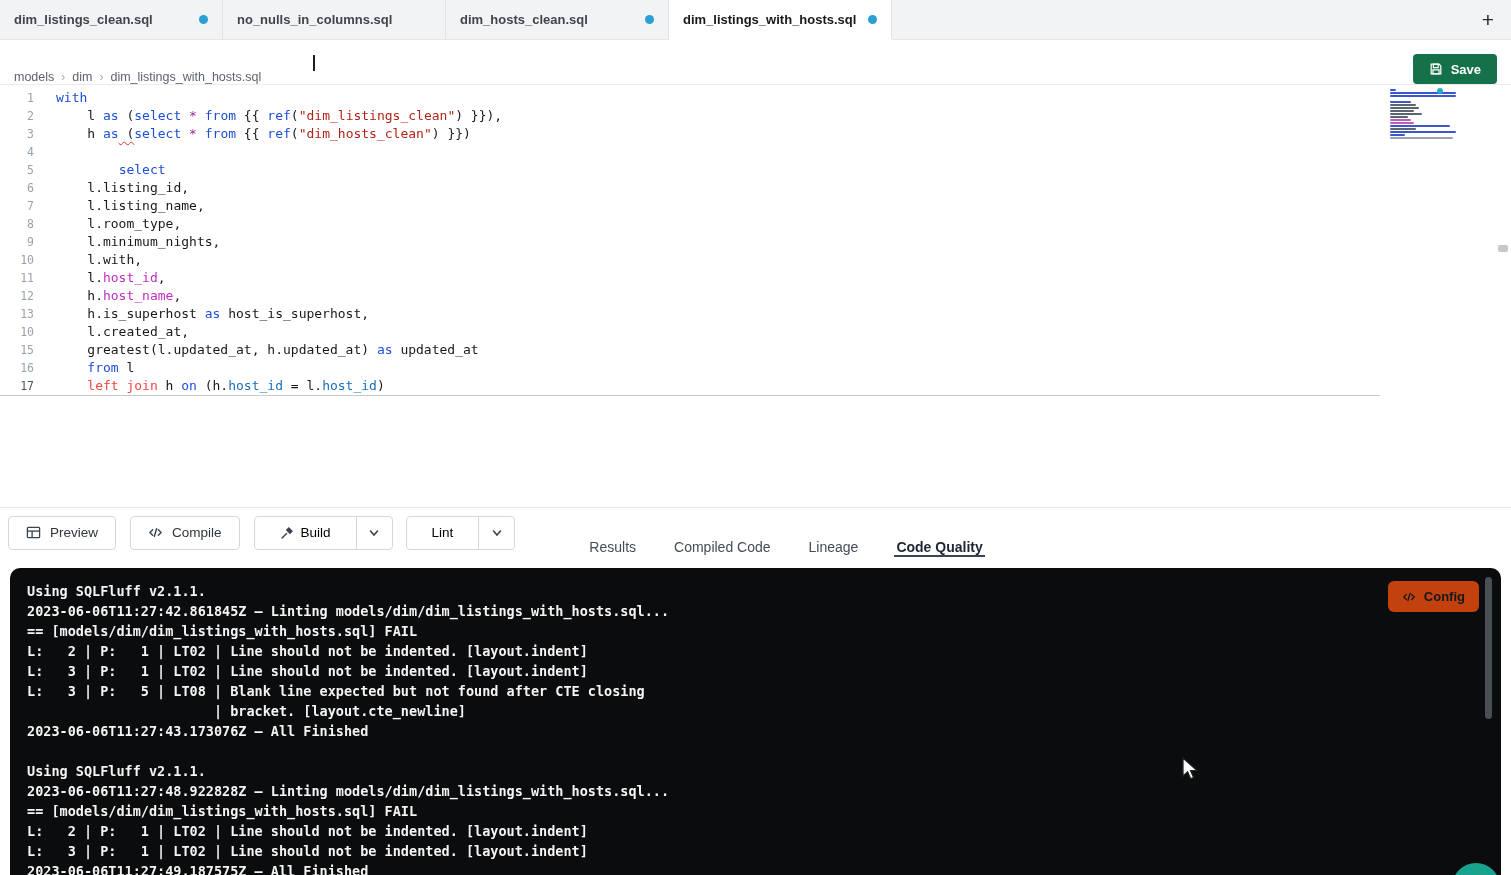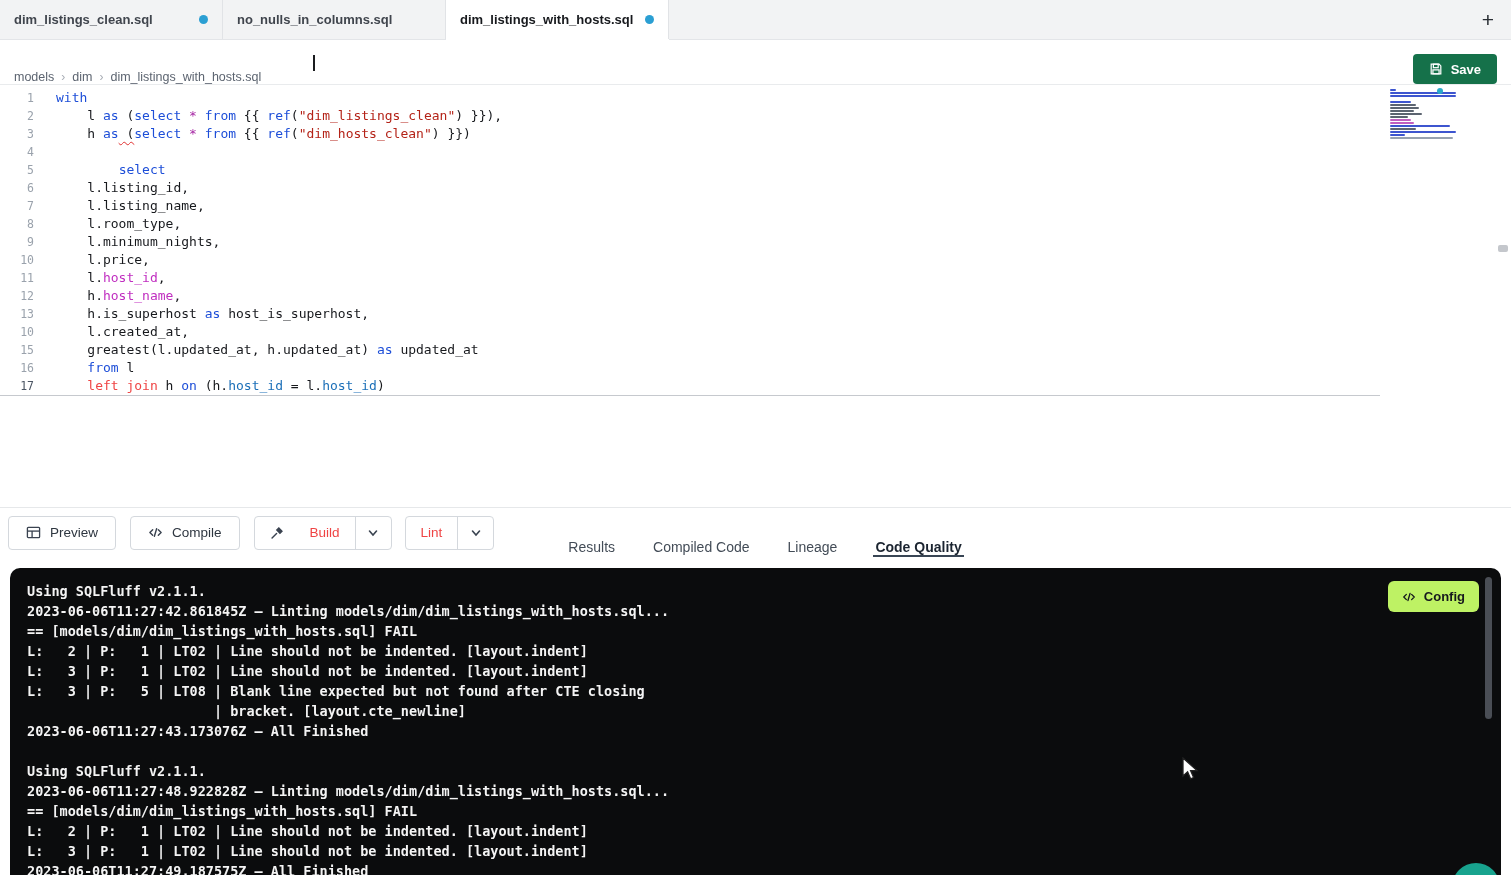--- a/index.html
+++ b/index.html
@@ -44,52 +44,56 @@
   .minimap{position:absolute;top:4px;right:49px;width:72px;display:flex;flex-direction:column;gap:1px;align-items:flex-start}
   .mm-line{height:2px;border-radius:1px}
   .mm-dot{position:absolute;top:3px;right:68px;width:6px;height:6px;border-radius:50%;background:#2aa9c9}
   .ed-scroll{position:absolute;right:3px;top:160px;width:10px;height:7px;background:#c4c7cc;border-radius:2px}
 
   
   .toolbar{height:49px;display:flex;align-items:center;padding:0 8px;background:#fff;position:relative}
   .btn{height:34px;border:1px solid #d4d8dd;border-radius:4px;background:#fff;display:inline-flex;align-items:center;gap:9px;
        padding:0 17px;font-size:13.5px;color:#2e3640;cursor:pointer;font-family:inherit;margin-right:14px}
   .splitbtn{display:inline-flex;height:34px;border:1px solid #d4d8dd;border-radius:4px;overflow:hidden;background:#fff;margin-right:13px}
-  .splitbtn .main{display:inline-flex;align-items:center;gap:25px;padding:0 15px;border:none;background:none;
-       font-size:13.5px;color:#ef4444;cursor:pointer;font-family:inherit}
+  .splitbtn .main{display:inline-flex;align-items:center;gap:6px;padding:0 25px;border:none;background:none;
+       font-size:13.5px;color:#000000;cursor:pointer;font-family:inherit}
   .splitbtn .chev{display:inline-flex;align-items:center;justify-content:center;width:36px;border:none;
        border-left:1px solid #d4d8dd;background:none;cursor:pointer}
   .rtabs{display:flex;align-items:flex-end;align-self:stretch;margin-left:42px}
   .rtab{display:flex;align-items:center;padding:0 2px;margin:0 17px;font-size:14px;color:#434c57;cursor:pointer;
         border-bottom:2px solid transparent;border-top:2px solid transparent}
   .rtab.active{color:#1b2430;font-weight:700;border-bottom-color:#384554}
 
   
   .terminal{position:absolute;left:10px;top:568px;width:1491px;height:340px;background:#0b0c0d;border-radius:10px;
             padding:13px 0 0 17px;overflow:hidden}
   .term-line{font-family:"DejaVu Sans Mono",monospace;font-size:13.5px;font-weight:700;line-height:20px;color:#f4f4f4;white-space:pre}
-  .config{position:absolute;top:13px;right:22px;height:31px;display:inline-flex;align-items:center;gap:8px;background:#bef264;
+  .config{position:absolute;top:13px;right:22px;height:31px;display:inline-flex;align-items:center;gap:8px;background:#c2410c;
           border:none;border-radius:6px;padding:0 14px;font-size:13px;font-weight:700;color:#16181d;cursor:pointer;
           font-family:"Liberation Sans",sans-serif}
   .term-scroll{position:absolute;top:9px;right:9px;width:7px;height:142px;background:#4a4e55;border-radius:4px}
 
   .cursor{position:absolute;left:1180px;top:757px;pointer-events:none}
   .help{position:absolute;left:1452px;top:863px;width:48px;height:48px;border-radius:50%;background:#18a38e;cursor:pointer}
 </style>
 </head>
 <body>
 
 <div class="tabbar">
   <div class="tabs">
       <div class="tab">
         <span class="tab-label">dim_listings_clean.sql</span>
         <span class="dot"></span>
       </div>
       <div class="tab">
         <span class="tab-label">no_nulls_in_columns.sql</span>
+      </div>
+      <div class="tab">
+        <span class="tab-label">dim_hosts_clean.sql</span>
+        <span class="dot"></span>
       </div>
       <div class="tab active">
         <span class="tab-label">dim_listings_with_hosts.sql</span>
         <span class="dot"></span>
       </div>
     </div>
   <button class="newtab">+</button>
 </div>
 
 <div class="crumbrow">
@@ -144,21 +148,21 @@
       <div class="code-row">
         <span class="ln">8</span>
         <span class="lc"><span class="tk-p">    l.room_type,</span></span>
       </div>
       <div class="code-row">
         <span class="ln">9</span>
         <span class="lc"><span class="tk-p">    l.minimum_nights,</span></span>
       </div>
       <div class="code-row">
         <span class="ln">10</span>
-        <span class="lc"><span class="tk-p">    l.price,</span></span>
+        <span class="lc"><span class="tk-p">    l.with,</span></span>
       </div>
       <div class="code-row">
         <span class="ln">11</span>
         <span class="lc"><span class="tk-p">    l.</span><span class="tk-m">host_id</span><span class="tk-p">,</span></span>
       </div>
       <div class="code-row">
         <span class="ln">12</span>
         <span class="lc"><span class="tk-p">    h.</span><span class="tk-m">host_name</span><span class="tk-p">,</span></span>
       </div>
       <div class="code-row">

